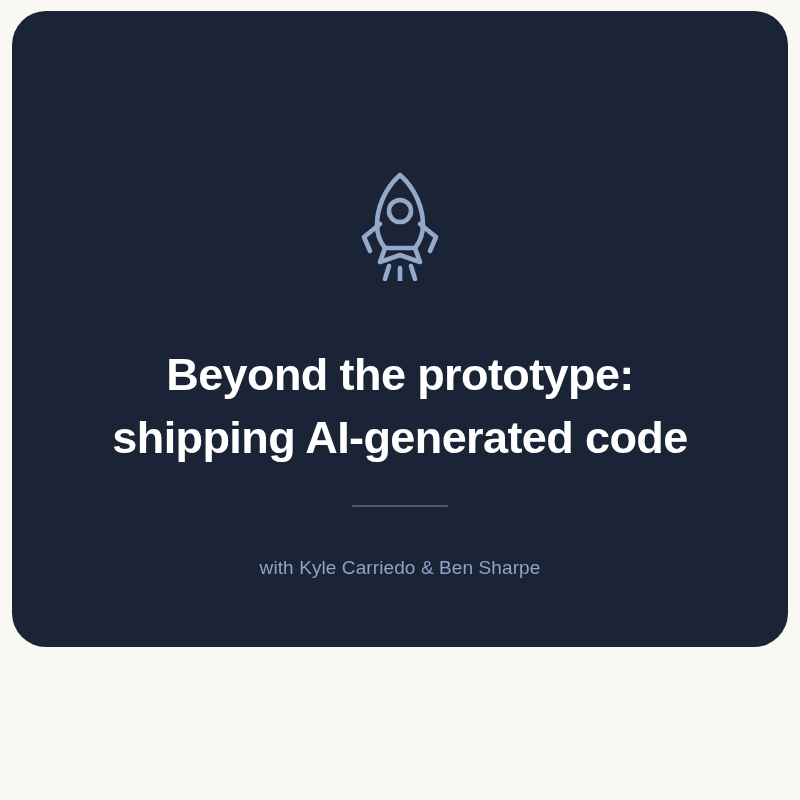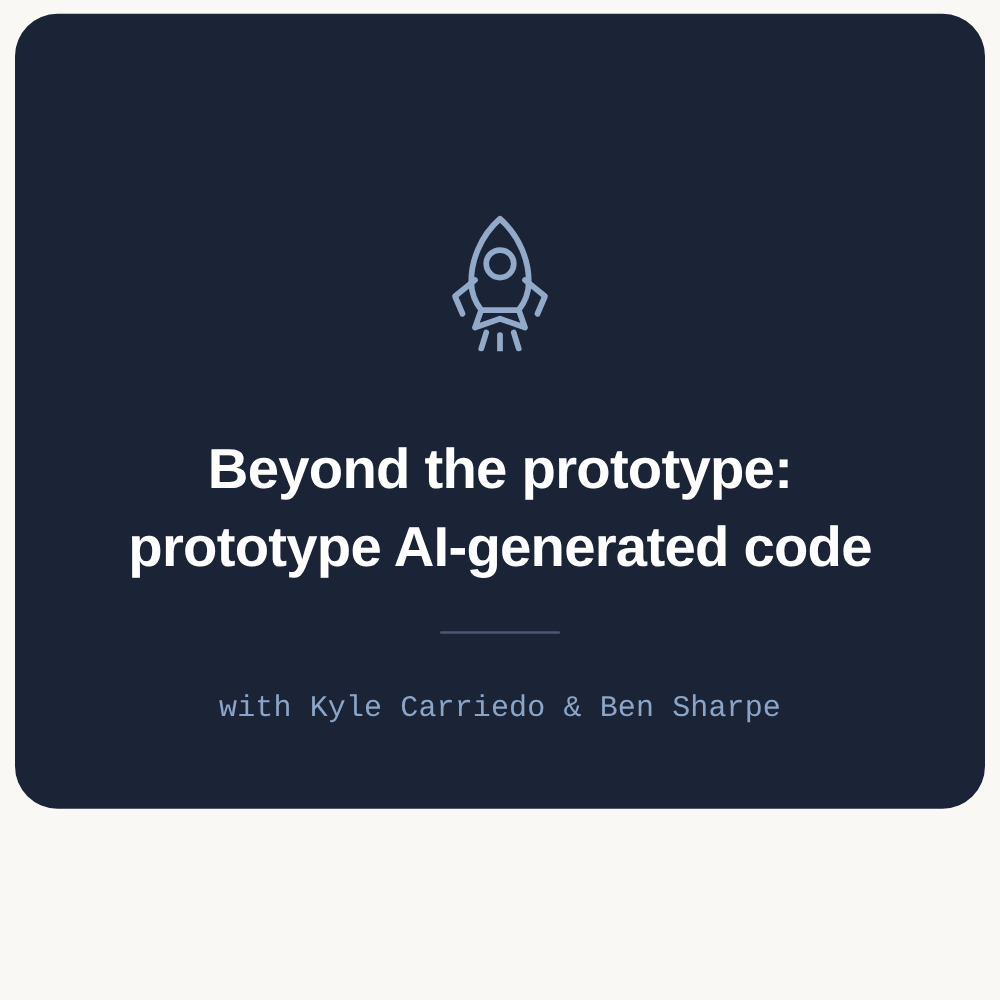--- a/index.html
+++ b/index.html
@@ -79,26 +79,26 @@
     border: 0;
     border-radius: 1px;
   }
 
   .subtitle {
     margin: 0;
     margin-top: 34px;
     padding: 0 30px;
     text-align: center;
     color: #8ca4c6;
-    font-size: 24px;
+    font-size: 19px;
     line-height: 38px;
     font-weight: 400;
     letter-spacing: 0.1px;
     white-space: nowrap;
-    font-family: Liberation Mono, monospace;
+    font-family: Liberation Sans, sans-serif;
   }
 </style>
 </head>
 <body>
 
 <div class="stage">
   <div class="card">
 
     <div class="icon-wrap">
       <svg viewBox="0 0 96 112" fill="none" xmlns="http://www.w3.org/2000/svg" stroke="#93a9c9" stroke-width="4.6" stroke-linecap="round" stroke-linejoin="round">
@@ -114,21 +114,21 @@
         <path d="M33 79 L28 93 L48 86 L68 93 L63 79"></path>
 
         <path d="M37 97 L33 110"></path>
         <path d="M48 99 L48 112"></path>
         <path d="M59 97 L63 110"></path>
       </svg>
     </div>
 
     <h1 class="title">
       <span class="tline">Beyond the prototype:</span>
-      <span class="tline">prototype AI-generated code</span>
+      <span class="tline">shipping AI-generated code</span>
     </h1>
 
     <hr class="divider">
 
     <p class="subtitle">with Kyle Carriedo &amp; Ben Sharpe</p>
 
   </div>
 </div>
 
 </body></html>

